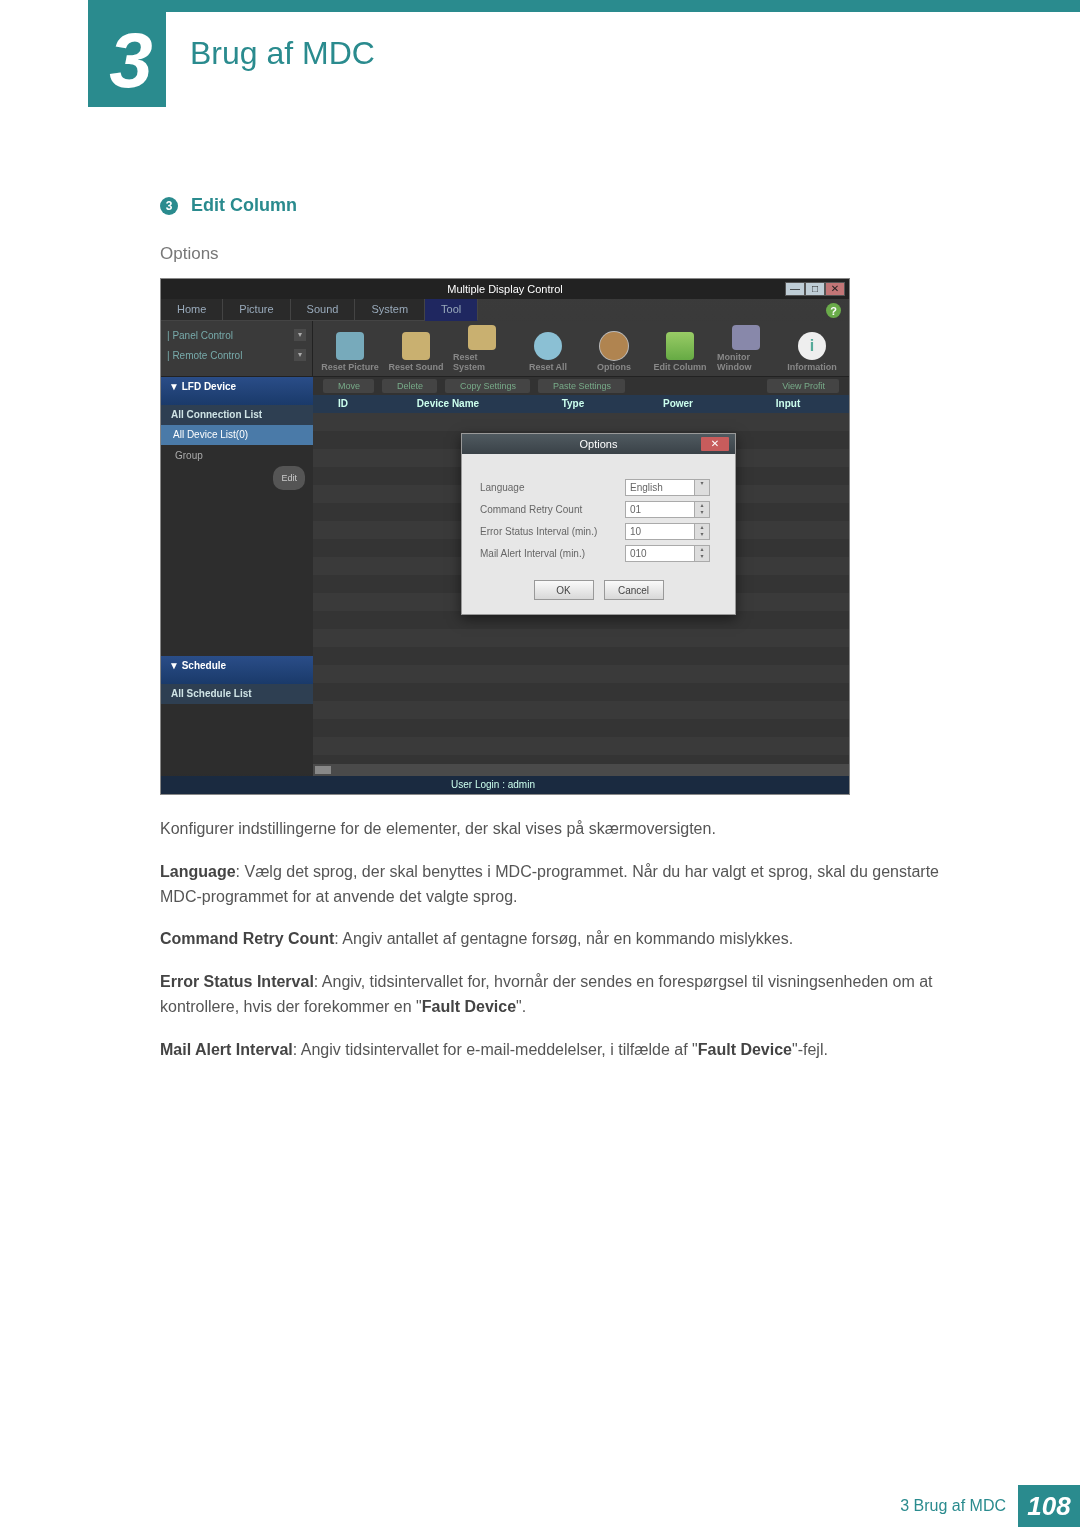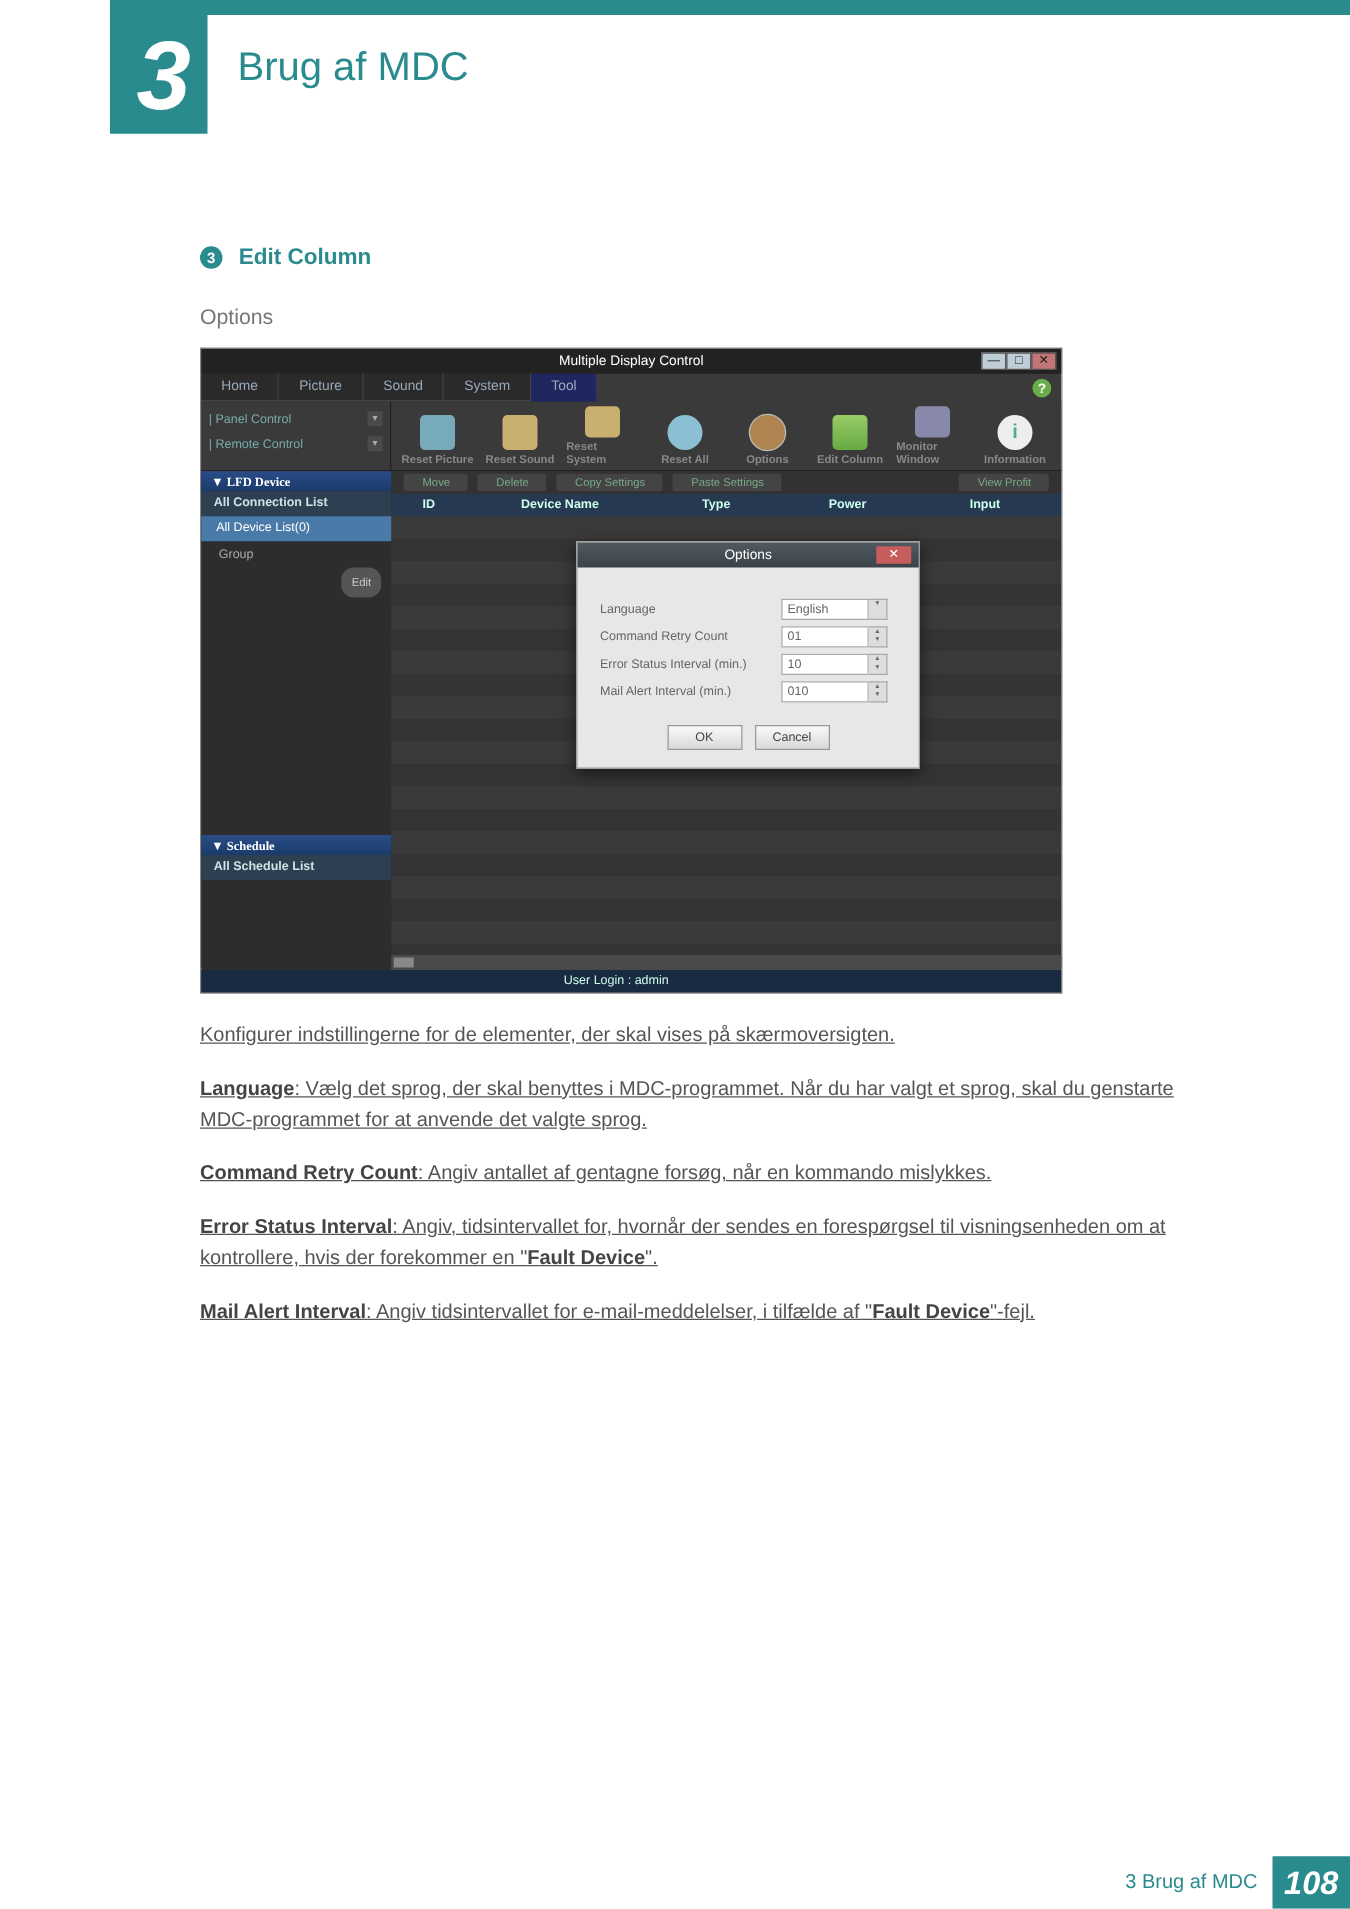--- a/index.html
+++ b/index.html
@@ -40,21 +40,21 @@
   .leftpanel { width:160px; border-right:1px solid #222; padding:4px 6px;}
   .leftpanel .row { display:flex; align-items:center; height:20px; font-size:10px; color:#7aa;}
   .leftpanel .row .dd { margin-left:auto; width:12px; height:12px; background:#4a4a4a; text-align:center; line-height:11px; color:#aaa; font-size:8px;}
   .ribbon-icons { flex:1; display:flex; padding:4px 8px; gap:8px;}
   .ricon { width:58px; display:flex; flex-direction:column; align-items:center; justify-content:flex-end; font-size:9px; color:#888;font-weight:bold;}
   .ricon .ic { width:28px; height:28px; border-radius:4px; background:#666; margin-bottom:2px; display:flex; align-items:center; justify-content:center;}
   .ricon.sel .ic { box-shadow:0 0 0 1px #bbb;}
   .ricon.info .ic { border-radius:50%; background:#eee; color:#5a9; font-size:16px; font-weight:bold;}
   .ricon.info .ic::after{content:"i";}
   .side { position:absolute; left:0; top:98px; bottom:20px; width:152px; background:#2d2d2d;}
-  .side-hdr { height:16px; background:linear-gradient(#2a4d88,#1a3a6a); color:#fff; font-size:10px; padding-left:8px; line-height:20px; font-weight:bold;font-family:Liberation Serif, serif;}
+  .side-hdr { height:28px; background:linear-gradient(#2a4d88,#1a3a6a); color:#fff; font-size:10px; padding-left:8px; line-height:20px; font-weight:bold;}
   .side-sub { height:20px; background:#2e3f52; color:#cfe3e5; font-size:10px; padding-left:10px; line-height:20px; font-weight:bold;}
   .side-sel { height:20px; background:#4a7aa8; color:#fff; font-size:10px; padding-left:12px; line-height:20px;}
   .side-row { height:22px; padding-left:14px; line-height:22px; color:#aaa; display:flex; align-items:center;}
   .side-row .editbtn { margin-left:auto; margin-right:8px; background:#555; font-size:9px; padding:1px 8px; border-radius:10px; color:#ccc;margin-top:43px;}
 
   .side .schedule { position:absolute; bottom:0; left:0; right:0; }
 
   .toolbar { position:absolute; left:152px; right:0; top:98px; height:18px; background:#323232; display:flex; align-items:center; gap:8px; padding:0 10px;}
   .tbtn { font-size:9px; background:#444; color:#9bb; padding:2px 14px; border-radius:2px;}
   .tbtn.disabled{color:#7a8;padding-left:15px;}
@@ -75,21 +75,21 @@
   .dialog .drow .spin{ width:15px; height:17px; background:#ddd; border:1px solid #aaa; border-left:none; display:flex; flex-direction:column;}
   .dialog .drow .spin span{flex:1; font-size:6px; text-align:center; line-height:7px;}
   .dialog .dbtns { display:flex; justify-content:center; gap:10px; padding:8px 0 14px;}
   .dialog .dbtn { width:60px; height:20px; background:linear-gradient(#fafafa,#d8d8d8); border:1px solid #999; font-size:10px; display:flex; align-items:center; justify-content:center; color:#444;}
 
   .statusbar { position:absolute; left:0; right:0; bottom:0; height:18px; background:#1a2a40; color:#cfe; font-size:10px; text-align:center; padding-right:24px; line-height:18px;}
   .hscroll{ position:absolute; left:152px; right:0; bottom:18px; height:12px; background:#4a4a4a;}
   .hscroll .thumb{ position:absolute; left:2px; top:2px; width:16px; height:8px; background:#888;}
 
   .body-text { margin-top: 22px; font-size: 16px; color: #555; line-height: 1.55;}
-  .body-text p{ margin-bottom:18px;text-decoration:underline; }
+  .body-text p{ margin-bottom:18px; }
   .body-text b{ color:#444; font-weight:bold;}
 
   
   .footer { position:absolute; left:0; right:0; bottom:0; height:42px; display:flex; align-items:center; justify-content:flex-end;}
   .footer .ftext { color:#2a8b8e; font-size:16px; margin-right:0;}
   .footer .pagebox { background:#2a8b8e; color:#fff; font-size:26px; font-weight:bold; width:62px; height:42px; display:flex; align-items:center; justify-content:center; margin-left:12px; font-style:italic;}
 </style>
 </head>
 <body>
 

